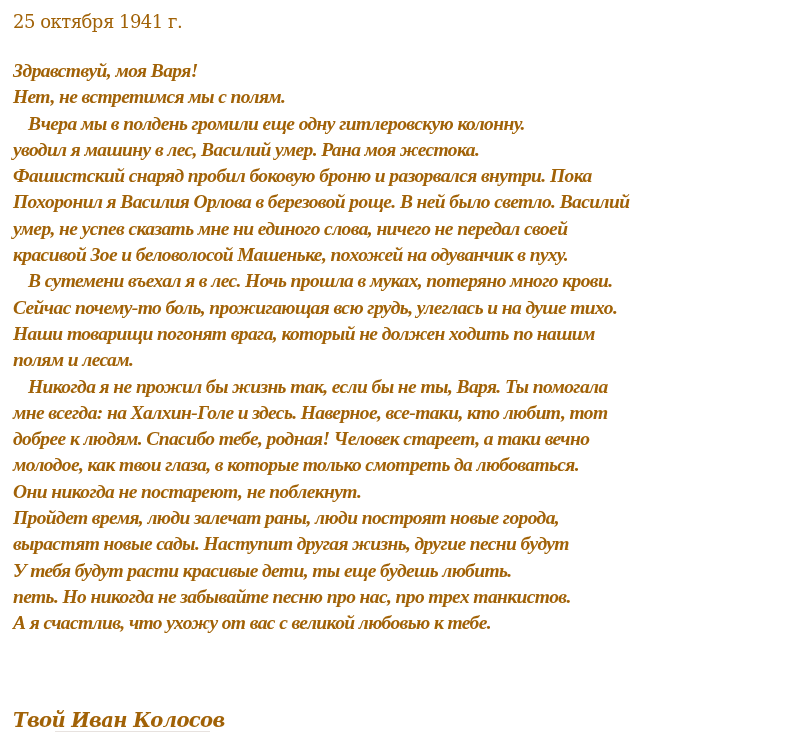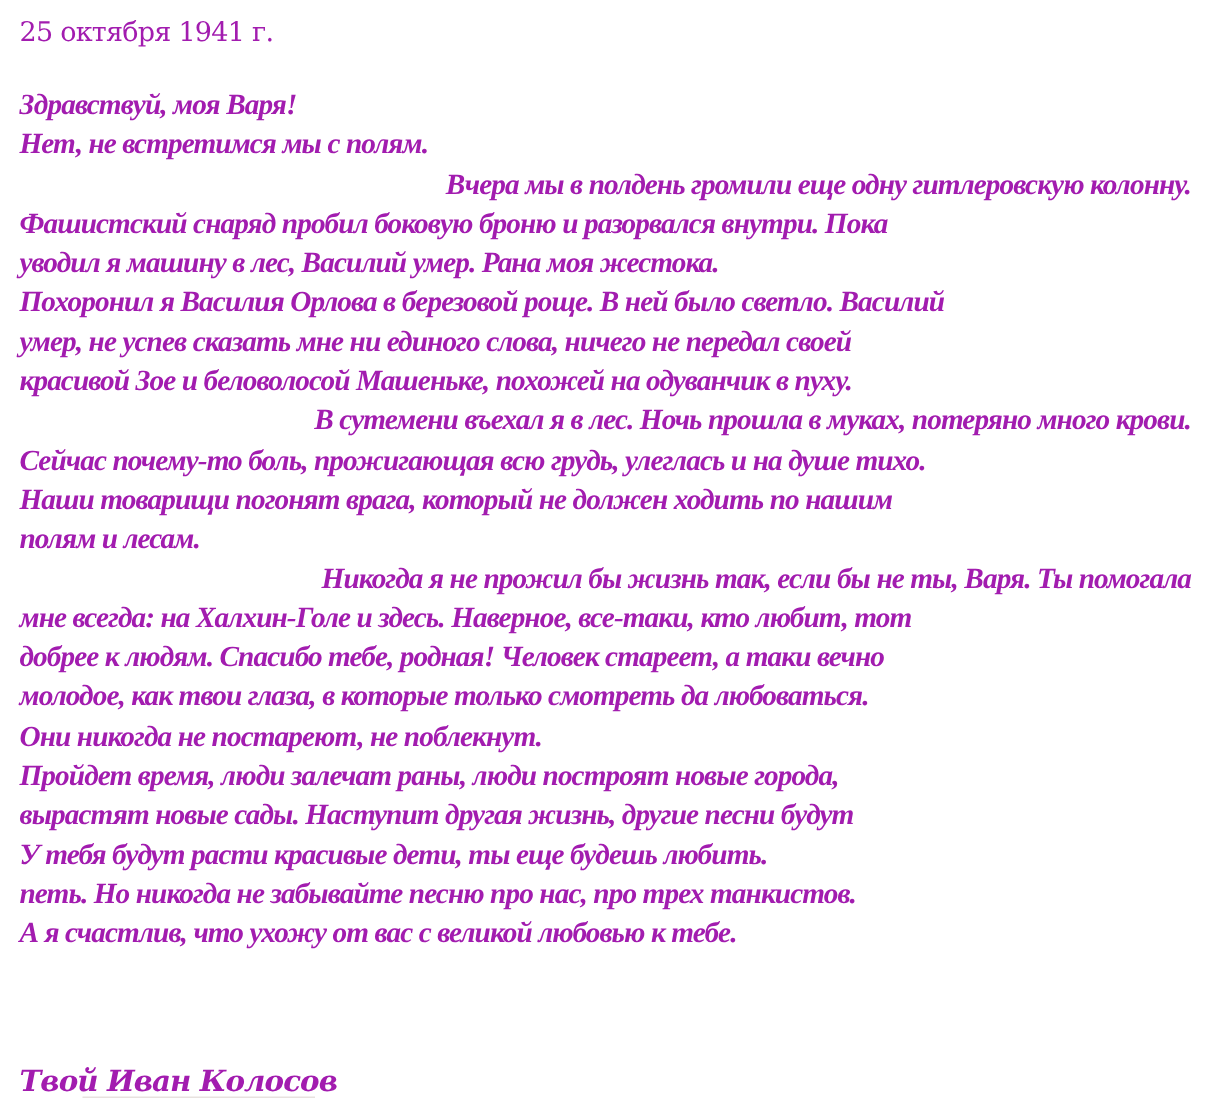--- a/index.html
+++ b/index.html
@@ -6,21 +6,21 @@
     margin: 0;
     padding: 0;
     background: #ffffff;
   }
   .page {
     position: relative;
     width: 810px;
     height: 732px;
     background: #ffffff;
     overflow: hidden;
-    color: #a21caf;
+    color: #a16207;
     font-family: "DejaVu Serif", "Liberation Serif", serif;
     border-radius: 28px;
   }
   .date {
     position: absolute;
     top: 9px;
     left: 13px;
     font-size: 18px;
     line-height: 26px;
     font-weight: 400;
@@ -39,21 +39,20 @@
     height: 26.3px;
     line-height: 26.3px;
     font-size: 19.5px;
     font-weight: 700;
     font-style: italic;
     letter-spacing: -0.6px;
     white-space: nowrap;
   }
   .line.indent {
     padding-left: 15px;
-    text-align: right;
   }
   .signature {
     position: absolute;
     top: 708px;
     left: 13px;
     font-size: 19.5px;
     line-height: 26.3px;
     font-weight: 700;
     font-style: italic;
     letter-spacing: -0.6px;
@@ -72,22 +71,22 @@
 <body>
 
 <div class="page">
 
   <div class="date">25 октября 1941 г.</div>
 
   <div class="letter-body">
       <div class="line">Здравствуй, моя Варя!</div>
       <div class="line">Нет, не встретимся мы с полям.</div>
       <div class="line indent">Вчера мы в полдень громили еще одну гитлеровскую колонну.</div>
+      <div class="line">уводил я машину в лес, Василий умер. Рана моя жестока.</div>
       <div class="line">Фашистский снаряд пробил боковую броню и разорвался внутри. Пока</div>
-      <div class="line">уводил я машину в лес, Василий умер. Рана моя жестока.</div>
       <div class="line">Похоронил я Василия Орлова в березовой роще. В ней было светло. Василий</div>
       <div class="line">умер, не успев сказать мне ни единого слова, ничего не передал своей</div>
       <div class="line">красивой Зое и беловолосой Машеньке, похожей на одуванчик в пуху.</div>
       <div class="line indent">В сутемени въехал я в лес. Ночь прошла в муках, потеряно много крови.</div>
       <div class="line">Сейчас почему-то боль, прожигающая всю грудь, улеглась и на душе тихо.</div>
       <div class="line">Наши товарищи погонят врага, который не должен ходить по нашим</div>
       <div class="line">полям и лесам.</div>
       <div class="line indent">Никогда я не прожил бы жизнь так, если бы не ты, Варя. Ты помогала</div>
       <div class="line">мне всегда: на Халхин-Голе и здесь. Наверное, все-таки, кто любит, тот</div>
       <div class="line">добрее к людям. Спасибо тебе, родная! Человек стареет, а таки вечно</div>

